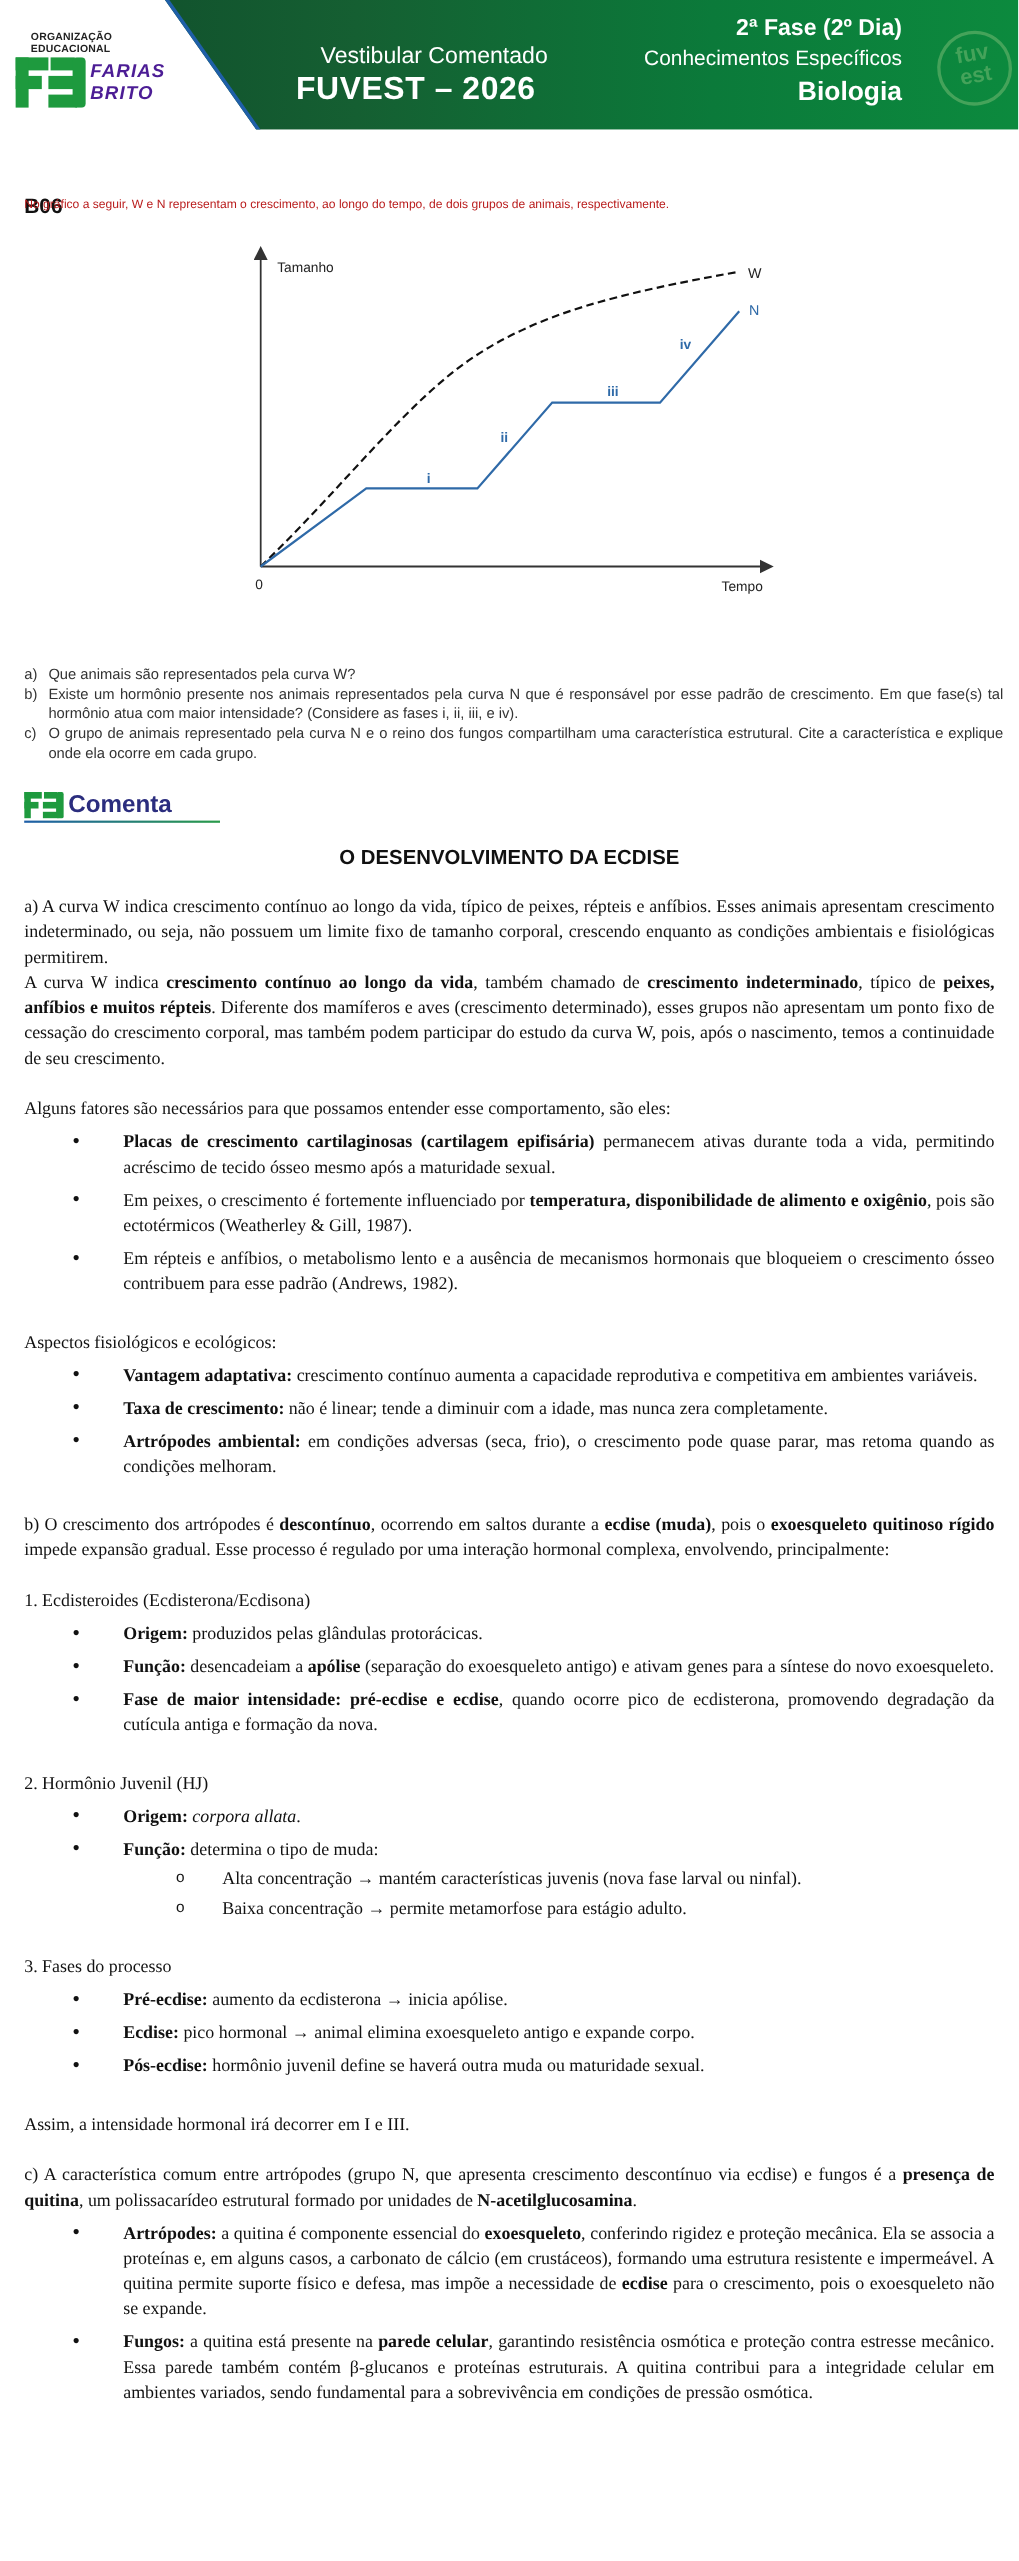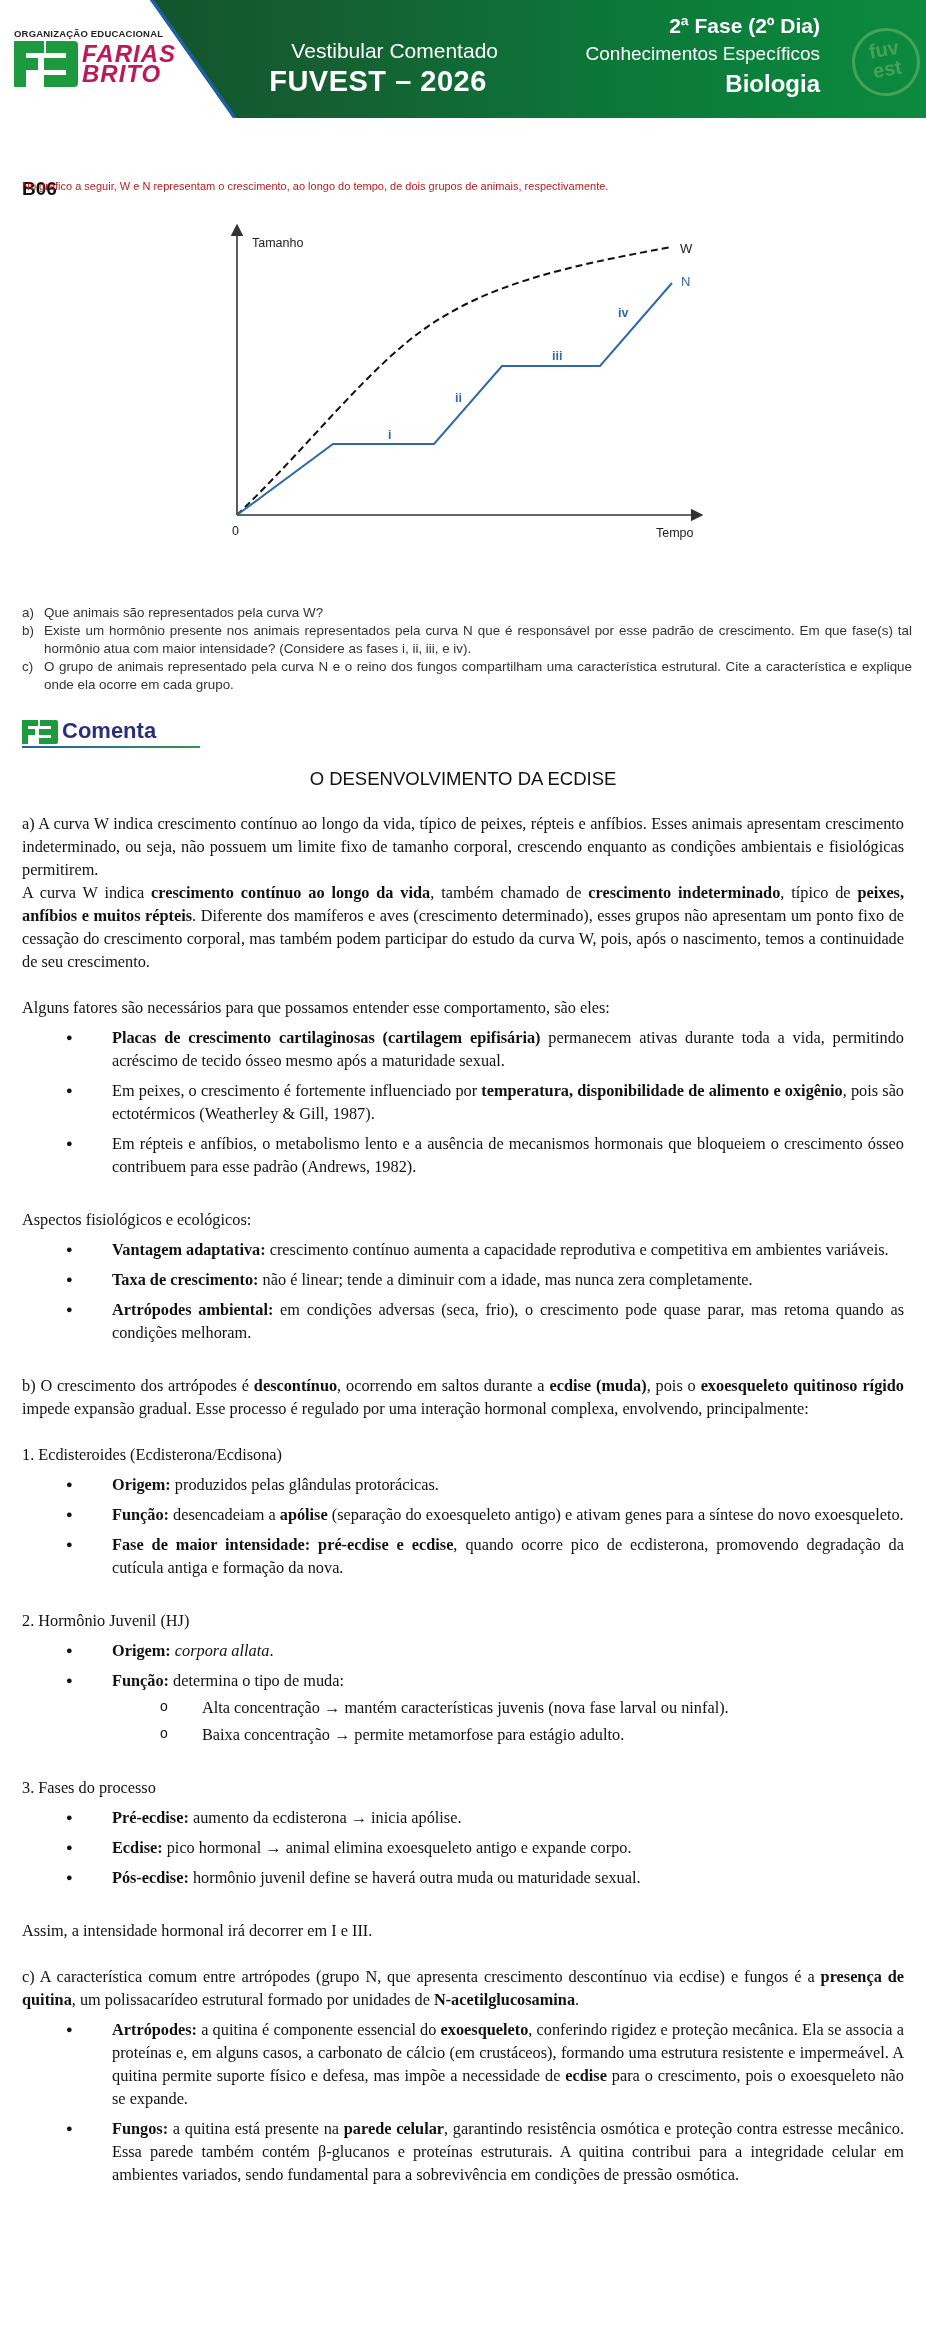--- a/index.html
+++ b/index.html
@@ -8,25 +8,25 @@
 
   
   .header { position: relative; width: 926px; height: 118px; overflow: hidden; background: #ffffff; }
   .header-band { position: absolute; left: 0; top: 0; width: 926px; height: 118px;
     background: linear-gradient(90deg, #0f4a2a 0%, #155f32 35%, #0b7a3a 70%, #0c8a3e 100%);
     clip-path: polygon(150px 0, 926px 0, 926px 118px, 233px 118px); }
   .header-edge { position: absolute; left: 0; top: 0; width: 926px; height: 118px;
     background: #1f5fa8;
     clip-path: polygon(150px 0, 154px 0, 237px 118px, 233px 118px); }
   .logo { position: absolute; left: 14px; top: 28px; width: 160px; }
-  .logo-org { font-family: "Liberation Sans", sans-serif; font-weight: bold; font-size: 9.5px; color: #222; letter-spacing: 0.2px; }
+  .logo-org { font-family: "Liberation Sans", sans-serif; font-weight: bold; font-size: 9.5px; color: #222; letter-spacing: 0.2px; margin-left: 14px; }
   .logo-row { display: flex; align-items: center; margin-top: 2px; }
   .logo-fb { width: 64px; height: 46px; position: relative; }
   .logo-fb svg { display: block; }
-  .logo-name { margin-left: 4px; font-family: "Liberation Sans", sans-serif; font-weight: bold; font-style: italic; color: #be185d; font-size: 24px; line-height: 20px; letter-spacing: 1px; }
+  .logo-name { margin-left: 4px; font-family: "Liberation Sans", sans-serif; font-weight: bold; font-style: italic; color: #4c1d95; font-size: 17px; line-height: 20px; letter-spacing: 1px; }
   .hdr-center { position: absolute; left: 258px; top: 38px; width: 240px; text-align: center; color: #fff; font-family: "Liberation Sans", sans-serif; }
   .hdr-sub { font-size: 21px; line-height: 26px; font-weight: normal; text-align: right; }
   .hdr-main { font-size: 29px; line-height: 34px; font-weight: bold; letter-spacing: 0.5px; }
   .hdr-right { position: absolute; left: 540px; top: 12px; width: 280px; text-align: right; color: #fff; font-family: "Liberation Sans", sans-serif; }
   .hdr-phase { font-size: 21px; font-weight: bold; line-height: 28px; }
   .hdr-know { font-size: 19px; line-height: 28px; }
   .hdr-subject { font-size: 24px; font-weight: bold; line-height: 32px; }
   .fuvest-seal { position: absolute; left: 852px; top: 28px; width: 68px; height: 68px; border-radius: 50%; border: 3px solid #4fa860; color: #4fa860; font-family: "Liberation Sans", sans-serif; font-weight: bold; font-size: 20px; line-height: 20px; text-align: center; padding-top: 8px; transform: rotate(-10deg); opacity: 0.85; }
 
   
@@ -37,21 +37,21 @@
   .qitem { display: flex; }
   .qitem .ql { width: 22px; flex: none; }
   .qitem .qt { flex: 1; text-align: justify; }
 
   .comenta { position: absolute; left: 22px; top: 718px; width: 178px; height: 30px; }
   .comenta-fb { position: absolute; left: 0; top: 2px; }
   .comenta-text { position: absolute; left: 40px; top: 0; font-family: "Liberation Sans", sans-serif; font-weight: bold; color: #2b2d7e; font-size: 22px; }
   .comenta-line { position: absolute; left: 0; top: 28px; width: 178px; height: 2px; background: linear-gradient(90deg, #1f5fa8, #2a9b4a); }
 
   
-  .title { position: absolute; left: 0; top: 768px; width: 926px; text-align: center; font-family: "Liberation Sans", sans-serif; font-weight: normal; font-size: 18.5px; color: #111; }
+  .title { position: absolute; left: 0; top: 768px; width: 926px; text-align: center; font-family: "Liberation Sans", sans-serif; font-weight: bold; font-size: 18.5px; color: #111; }
   .answer { position: absolute; left: 22px; top: 812px; width: 882px; font-size: 16.3px; line-height: 23px; color: #111; }
   .p { text-align: justify; }
   .gap { height: 23px; }
   .gap-sm { height: 7px; }
   ul.bul { list-style: none; }
   ul.bul > li { position: relative; padding-left: 90px; text-align: justify; margin-bottom: 7px; }
   ul.bul > li::before { content: "●"; position: absolute; left: 44px; top: 0; font-size: 11px; }
   ul.sub { list-style: none; margin-top: 4px; }
   ul.sub > li { position: relative; padding-left: 90px; margin-bottom: 4px; }
   ul.sub > li::before { content: "o"; position: absolute; left: 48px; top: -1px; font-family: "Liberation Sans", sans-serif; font-size: 14px; }

